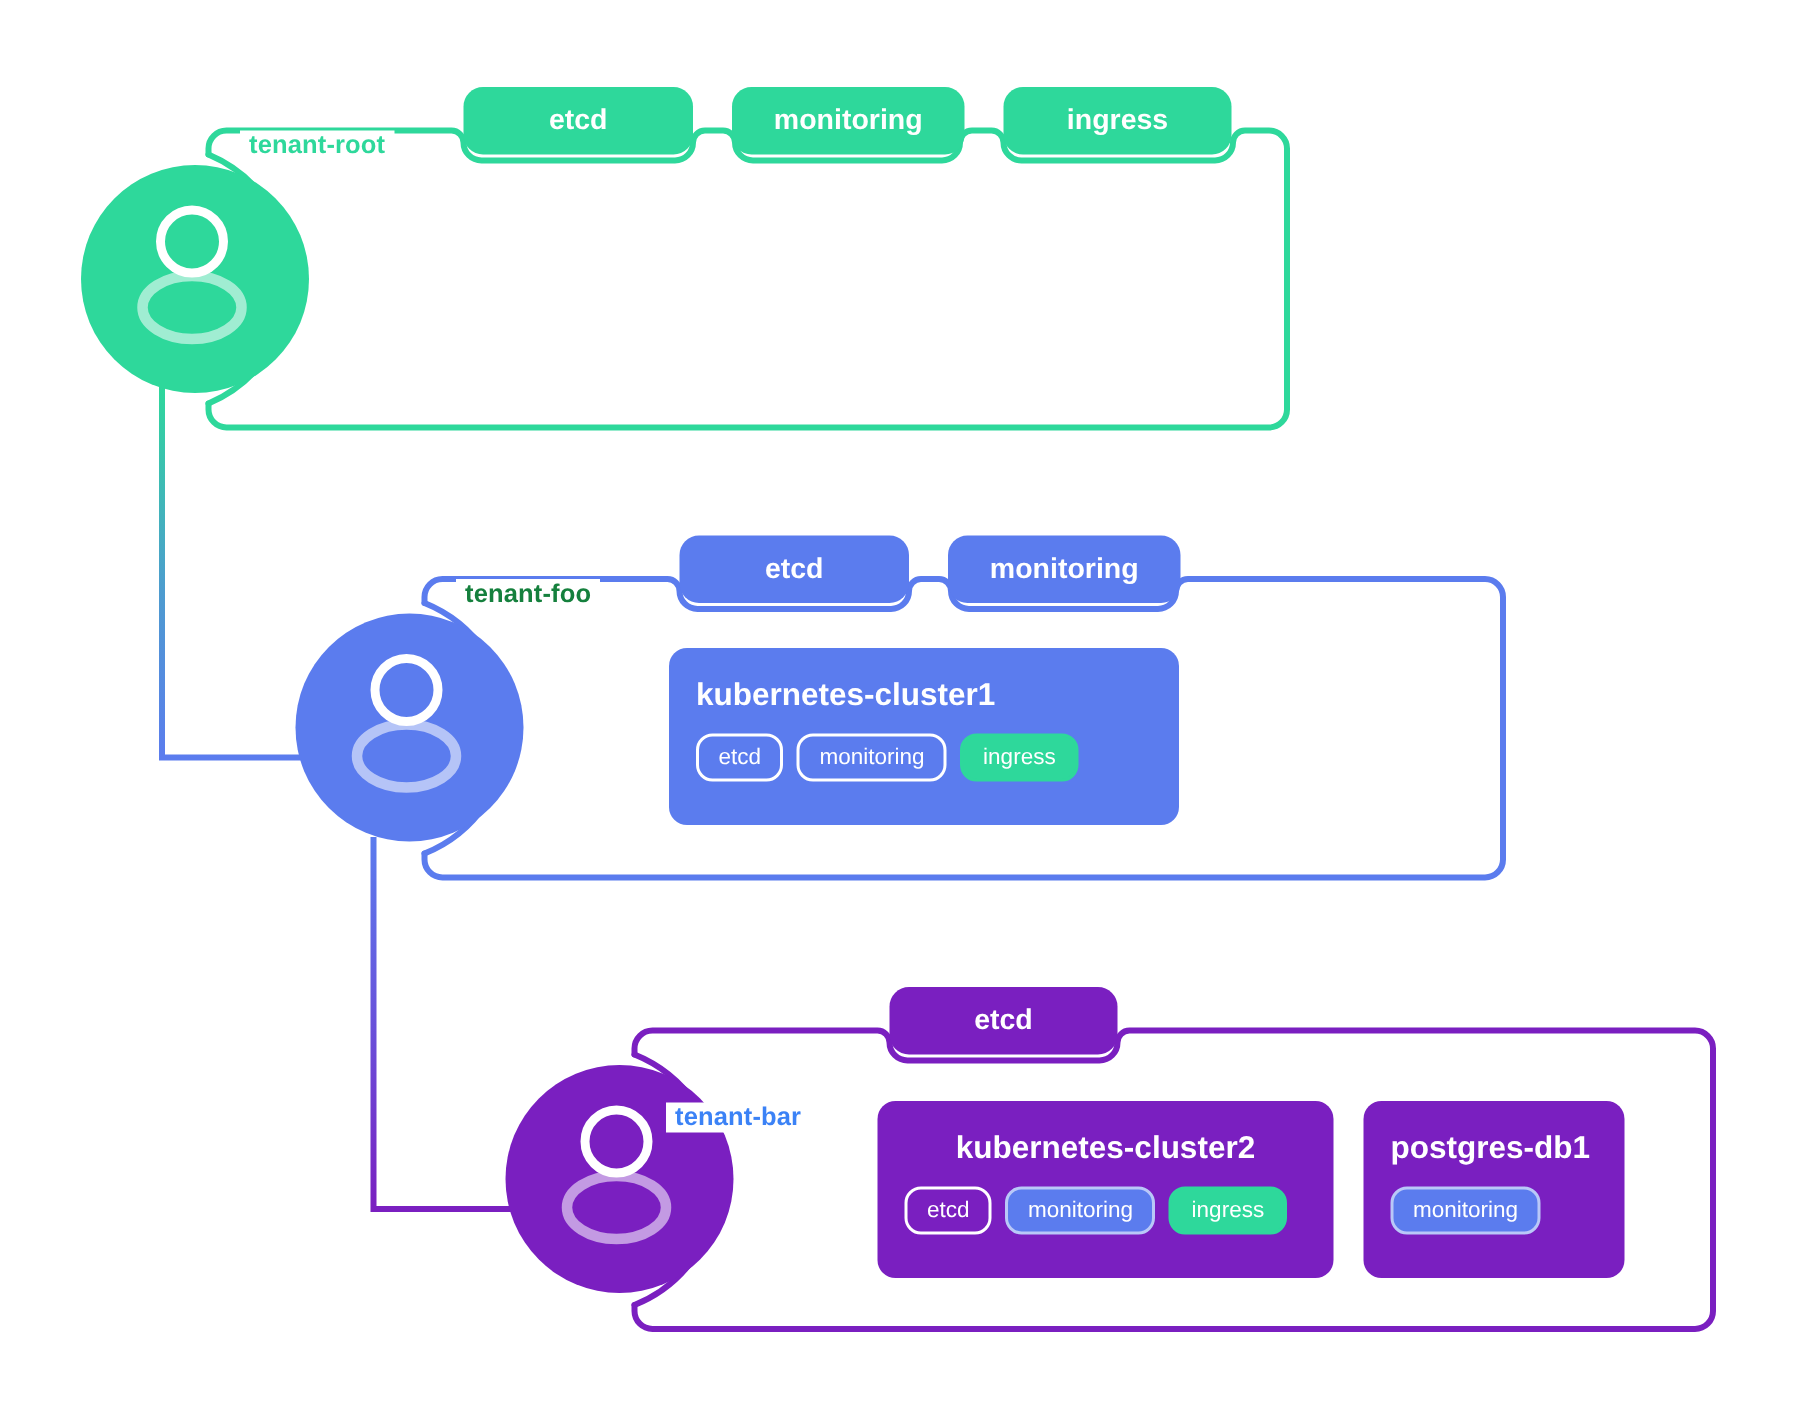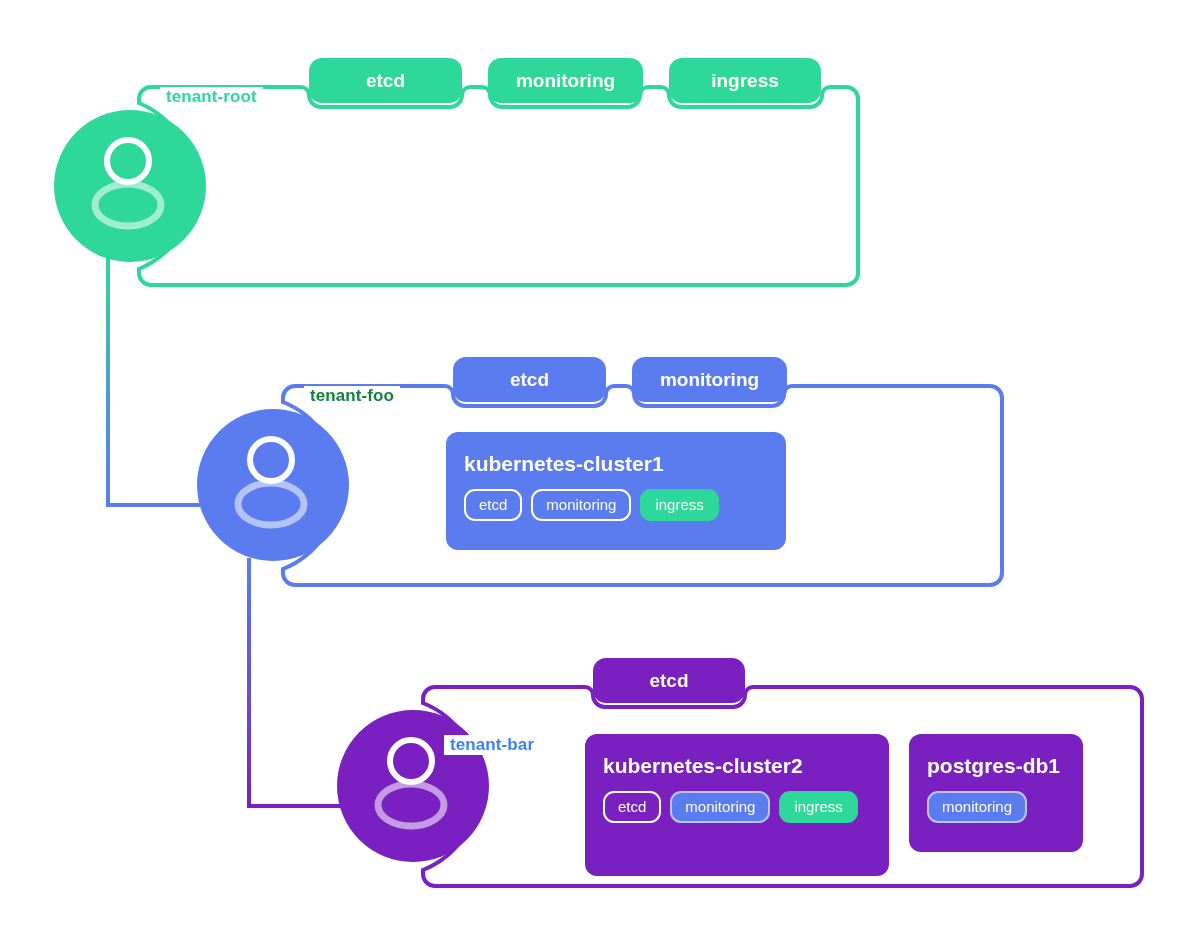--- a/index.html
+++ b/index.html
@@ -251,21 +251,21 @@
         <span class="chip outline">etcd</span>
         <span class="chip outline">monitoring</span>
         <span class="chip fill-green">ingress</span>
       </div>
     </div>
 
     <div class="tenant-label" style="left:444px; top:687px; color:#3b82f6;margin-top:48px;">tenant-bar</div>
 
     <div class="svc-pill" style="left:593px; top:658px; width:152px; height:45px; background:#7a1fc0;">etcd</div>
 
-    <div class="resource-card" style="left:585px; top:734px; width:304px; height:142px; background:#7a1fc0;">
+    <div class="resource-card" style="left:585px; top:734px; width:304px; height:118px; background:#7a1fc0;text-align:center;">
       <div class="resource-title">kubernetes-cluster2</div>
       <div class="chip-row">
         <span class="chip outline">etcd</span>
         <span class="chip fill-blue">monitoring</span>
         <span class="chip fill-green">ingress</span>
       </div>
     </div>
 
     <div class="resource-card" style="left:909px; top:734px; width:174px; height:118px; background:#7a1fc0;">
       <div class="resource-title">postgres-db1</div>

